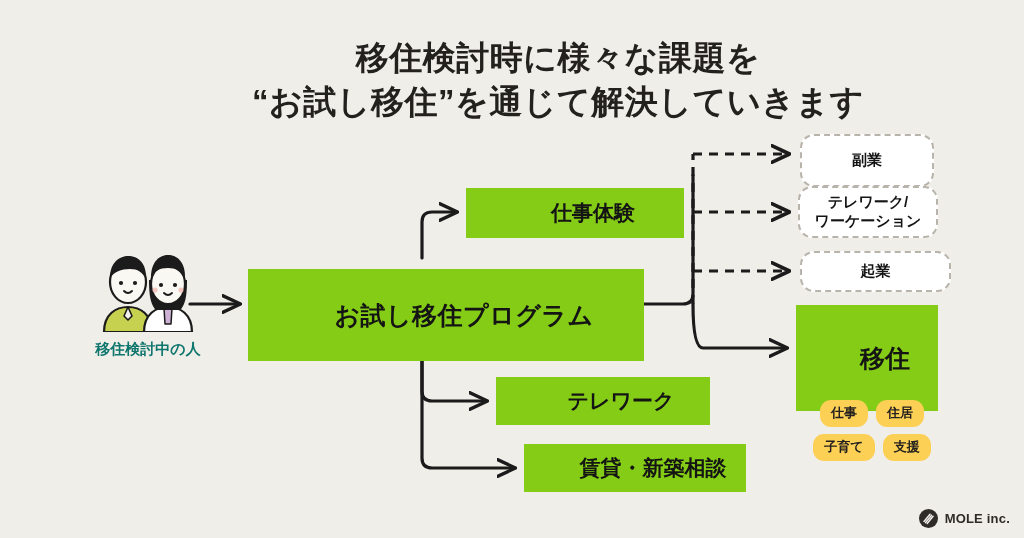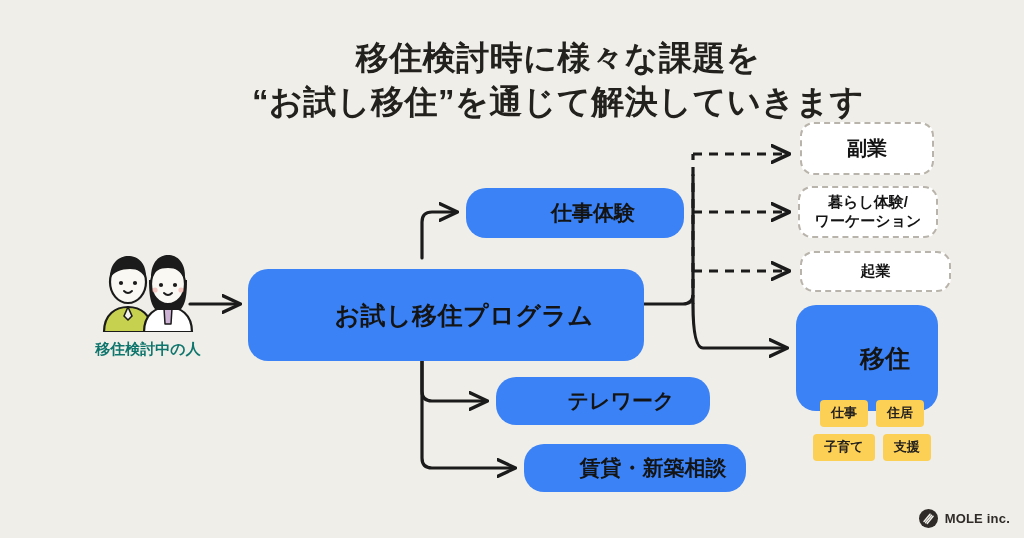--- a/index.html
+++ b/index.html
@@ -44,22 +44,22 @@
     position: absolute;
     box-sizing: border-box;
     display: flex;
     align-items: center;
     justify-content: center;
     text-align: center;
     font-weight: 700;
     color: #141414;
   }
   .node.solid {
-    background: #3b82f6;
-    border-radius: 20px;
+    background: #84cc16;
+    border-radius: 0;
     padding-left: 36px;
   }
   .node.dashed {
     background: #ffffff;
     border: 2px dashed #b9b4ab;
     border-radius: 14px;
   }
 
   
   .node-program {
@@ -93,24 +93,24 @@
     top: 444px;
     width: 222px;
     height: 48px;
     font-size: 21px;
     border-radius: 22px;
   }
 
   
   .node-side {
     left: 800px;
-    top: 122px;
+    top: 134px;
     width: 134px;
     height: 53px;
-    font-size: 20px;
+    font-size: 15px;
   }
   .node-tele {
     left: 798px;
     top: 186px;
     width: 140px;
     height: 52px;
     font-size: 15px;
     line-height: 1.25;
     white-space: pre-line;
   }
@@ -167,21 +167,21 @@
     left: 786px;
     top: 400px;
     width: 172px;
     display: flex;
     flex-wrap: wrap;
     gap: 7px 8px;
     justify-content: center;
   }
   .tag {
     background: #fccf55;
-    border-radius: 4px;
+    border-radius: 11px;
     padding: 4px 11px 5px;
     font-size: 13px;
     font-weight: 700;
     color: #23211e;
     white-space: nowrap;
   }
 
   
   .logo {
     position: absolute;
@@ -274,21 +274,21 @@
   <div class="node solid node-program">お試し移住プログラム</div>
 
   <div class="node solid node-work">仕事体験</div>
 
   <div class="node solid node-life">テレワーク</div>
 
   <div class="node solid node-rent">賃貸・新築相談</div>
 
   <div class="node dashed node-side">副業</div>
 
-  <div class="node dashed node-tele">暮らし体験/
+  <div class="node dashed node-tele">テレワーク/
 ワーケーション</div>
 
   <div class="node dashed node-startup">起業</div>
 
   <div class="node solid node-move">移住</div>
 
   <div class="tags">
     <span class="tag">仕事</span>
     <span class="tag">住居</span>
     <span class="tag">子育て</span>

